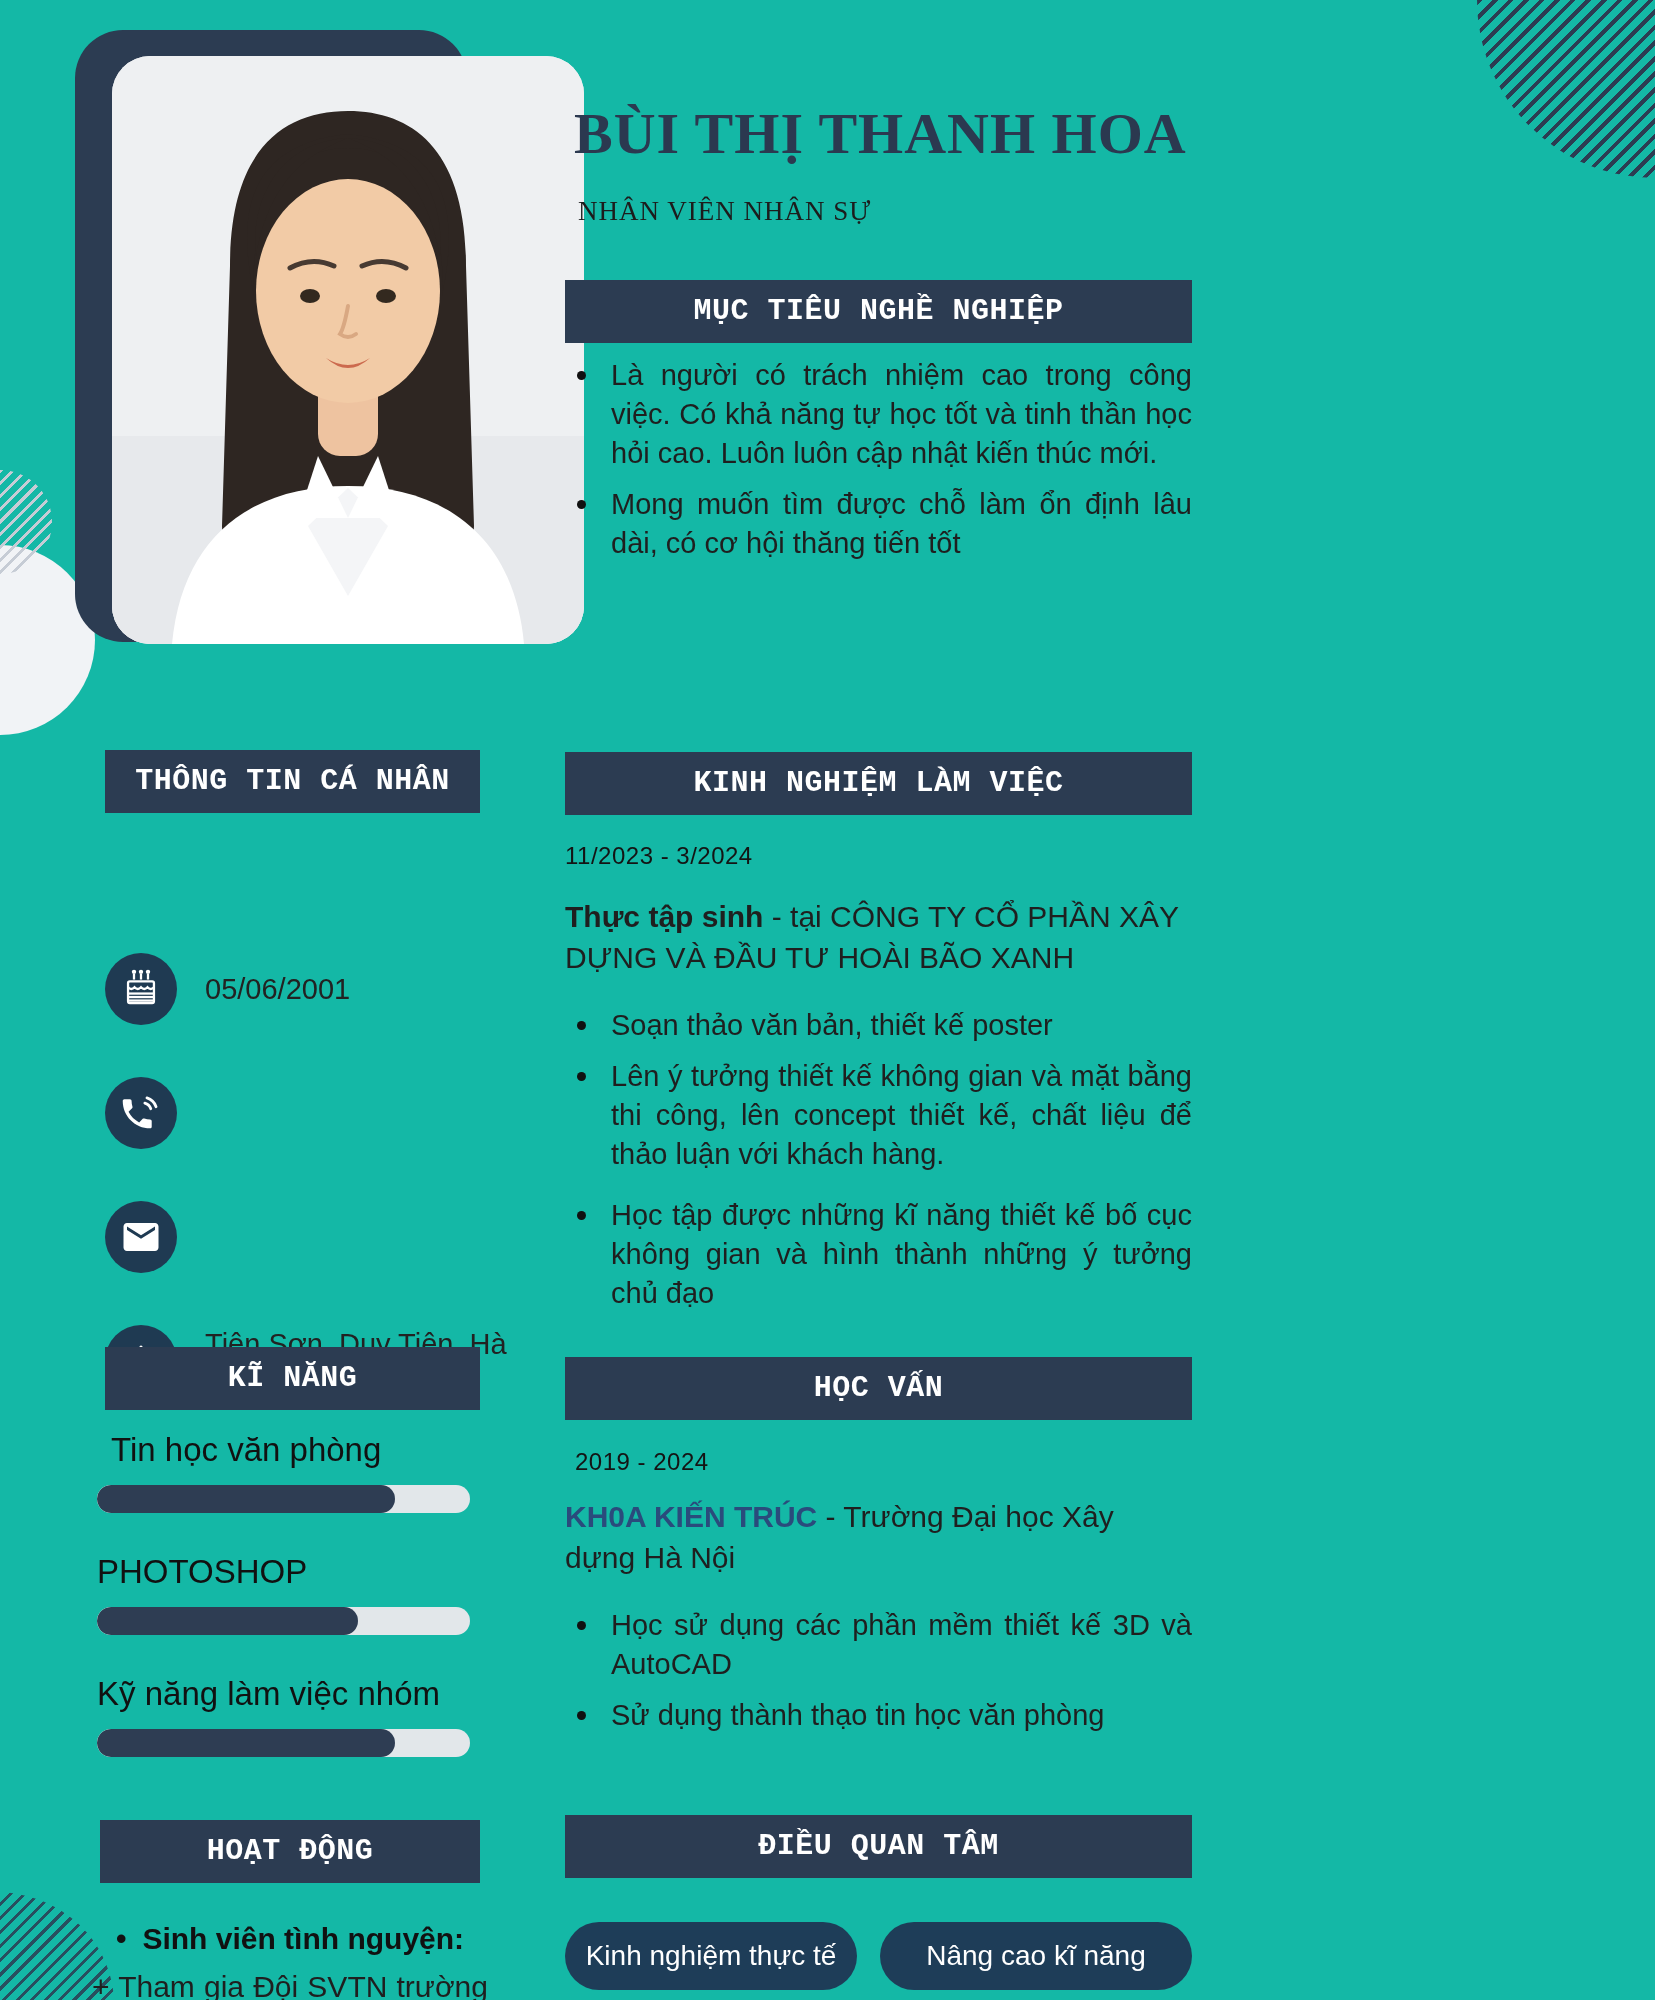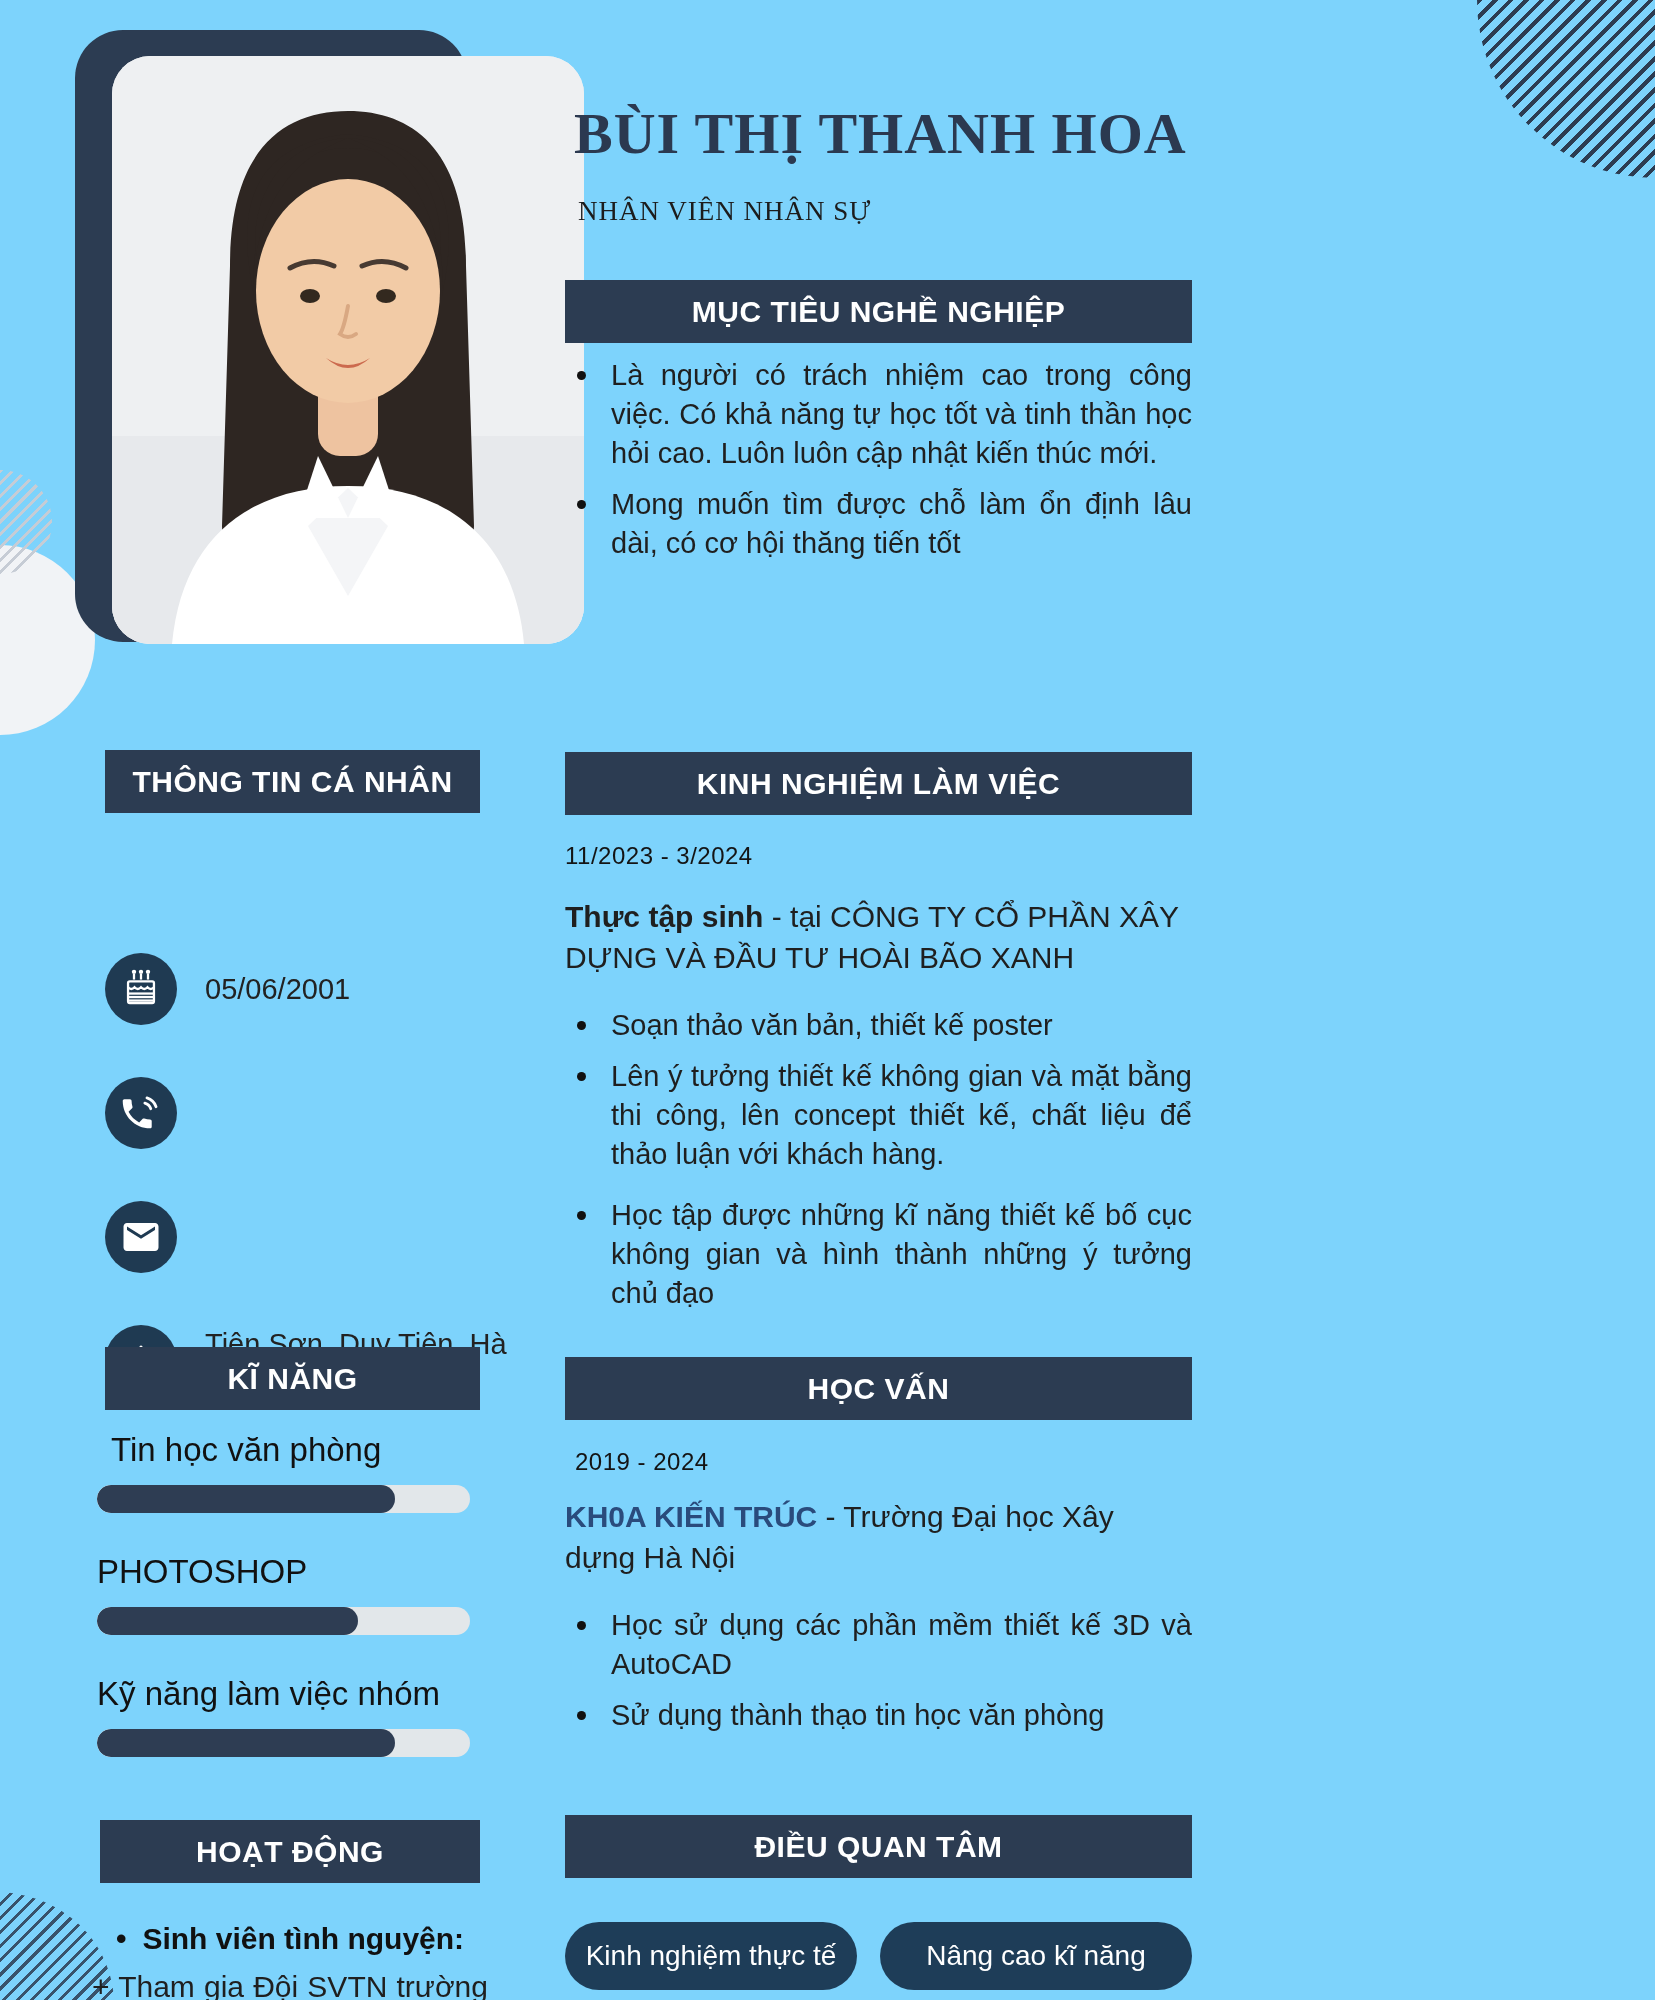--- a/index.html
+++ b/index.html
@@ -1,37 +1,37 @@
 <!DOCTYPE html>
 <html><head>
 <meta charset="utf-8">
 <style>
   html,body{margin:0;padding:0;background:#ffffff;}
-  .page{position:relative;width:1655px;height:2000px;background:#7dd3fc;overflow:hidden;
+  .page{position:relative;width:1655px;height:2000px;background:#14b8a6;overflow:hidden;
         font-family:"Liberation Sans","DejaVu Sans",sans-serif;color:#1f1f1f;}
 
   
   .deco-topright{position:absolute;top:0;right:0;width:178px;height:178px;
     border-bottom-left-radius:100%;
     background:repeating-linear-gradient(135deg,#2c3c52 0 4px,transparent 4px 11px);}
   .deco-bottomleft{position:absolute;bottom:-4px;left:-4px;width:118px;height:112px;
     border-top-right-radius:100%;
     background:repeating-linear-gradient(135deg,rgba(44,60,82,.85) 0 3px,transparent 3px 10px);}
   .deco-leftmid{position:absolute;left:-52px;top:470px;width:104px;height:104px;border-radius:50%;
     background:repeating-linear-gradient(135deg,#c6ccd5 0 3px,transparent 3px 9px);}
   .deco-leftcircle{position:absolute;left:-95px;top:545px;width:190px;height:190px;border-radius:50%;
     background:#f1f3f6;}
 
   
   .photo-back{position:absolute;left:75px;top:30px;width:392px;height:612px;border-radius:48px;background:#2c3c52;}
   .photo{position:absolute;left:112px;top:56px;width:472px;height:588px;border-radius:38px;overflow:hidden;background:#eef0f2;}
 
   
   .banner{position:absolute;background:#2c3c52;color:#ffffff;text-align:center;
-    font-weight:bold;font-size:30px;line-height:63px;height:63px;letter-spacing:.5px;}
+    font-weight:bold;font-size:30px;line-height:63px;height:63px;letter-spacing:.5px;font-family:Liberation Mono, monospace;}
   .banner.right{left:565px;width:627px;}
   .banner.left{left:105px;width:375px;}
 
   
   .name{position:absolute;left:574px;top:100px;width:900px;
     font-family:"Liberation Serif","DejaVu Serif",serif;font-weight:bold;
     font-size:58px;color:#2b3950;letter-spacing:1px;}
   .subtitle{position:absolute;left:578px;top:196px;width:700px;
     font-family:"Liberation Serif","DejaVu Serif",serif;font-size:27px;color:#1c1c1c;letter-spacing:1px;}
 

